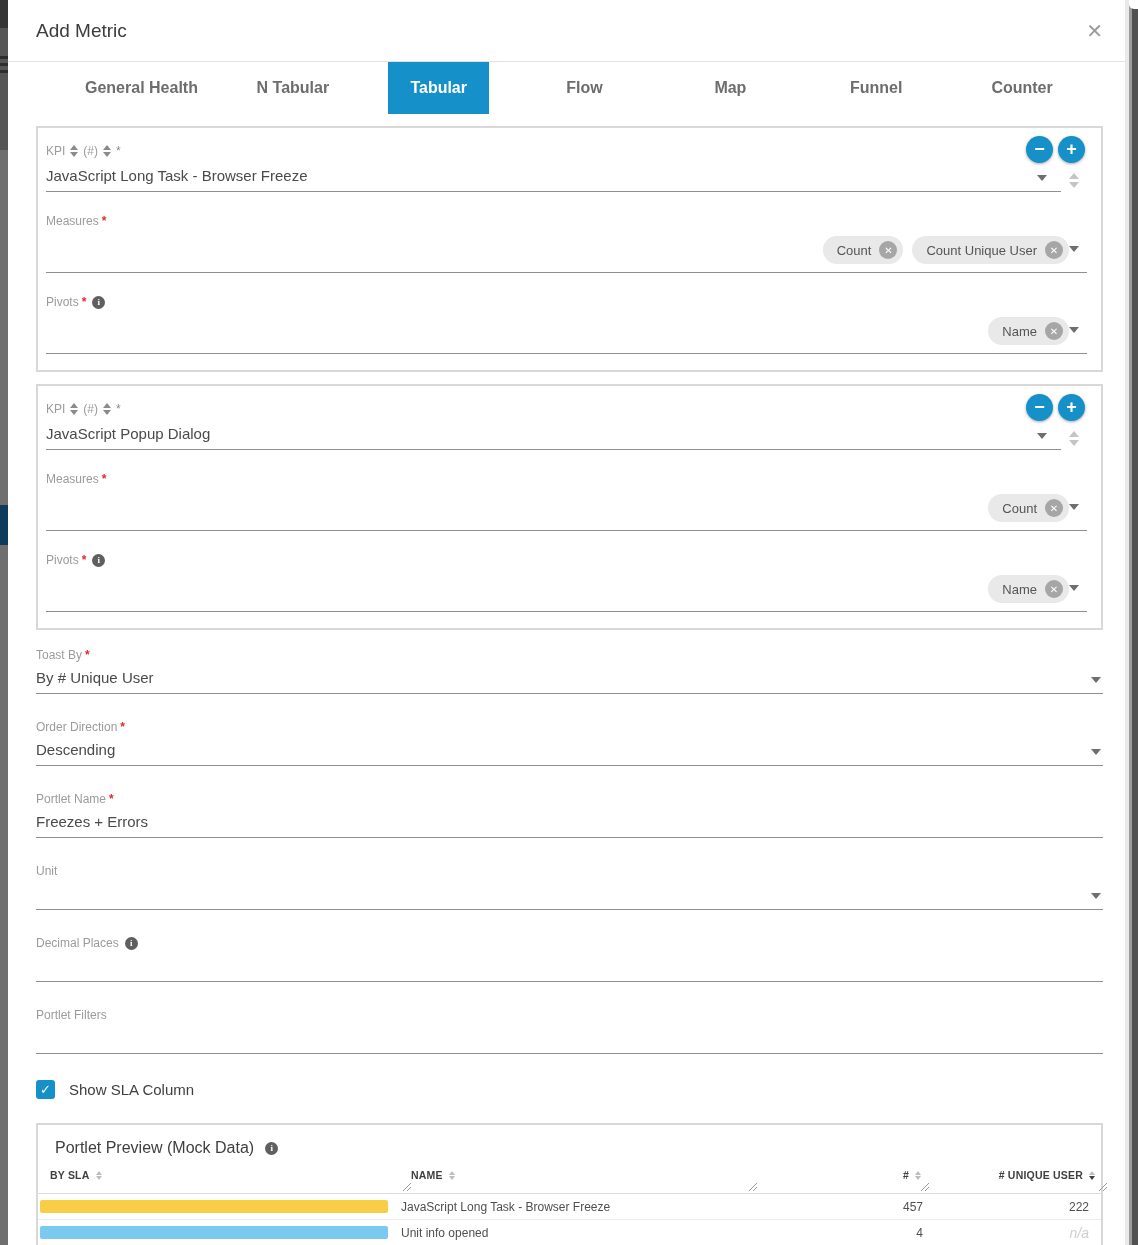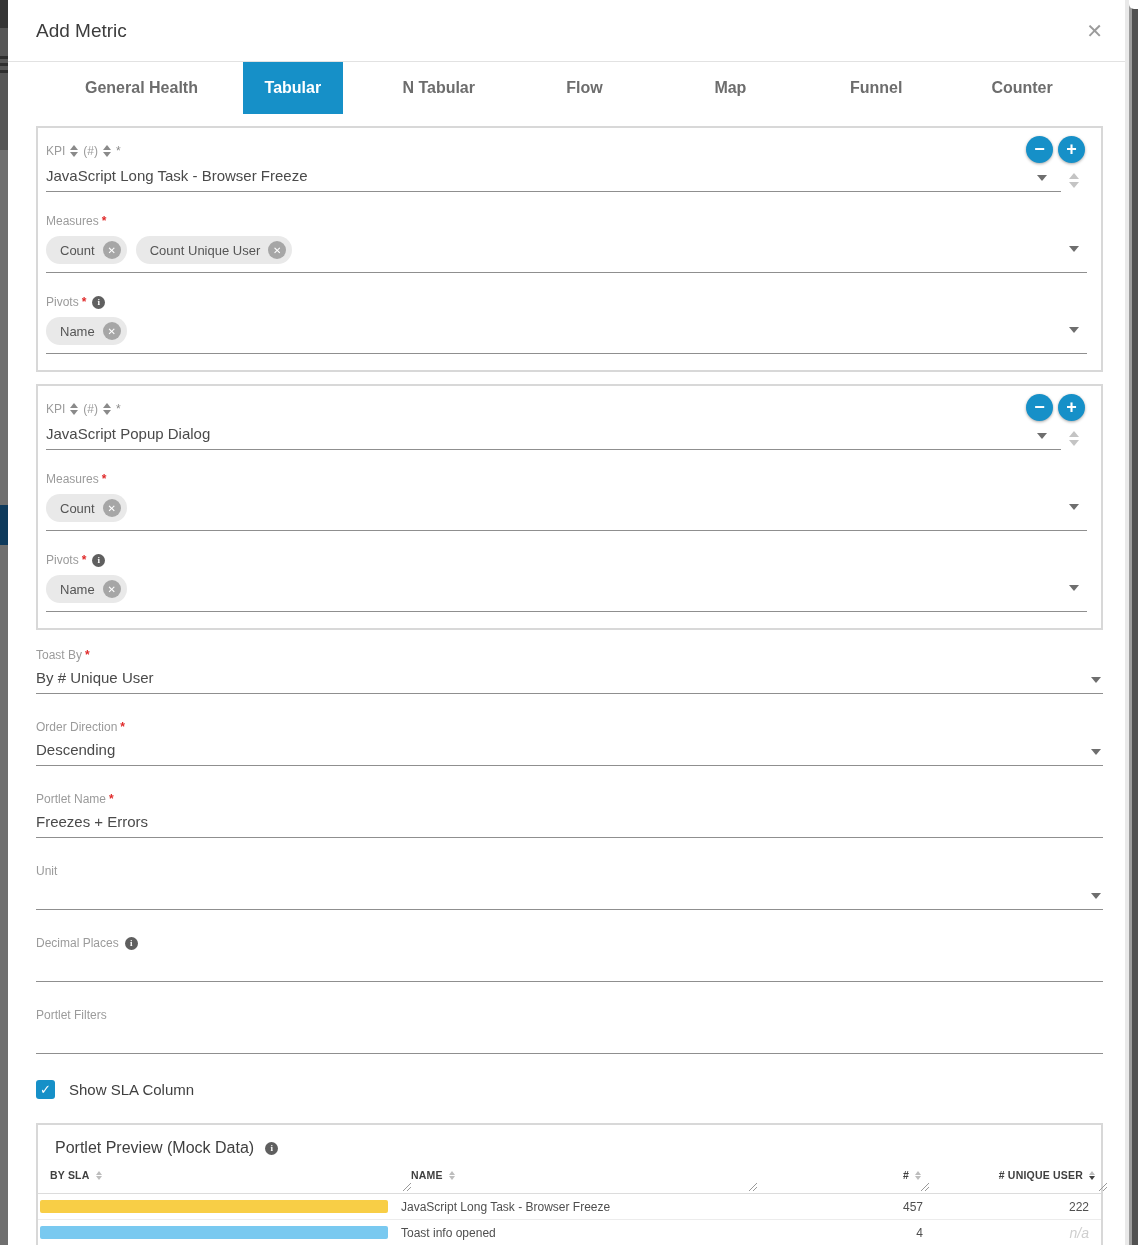--- a/index.html
+++ b/index.html
@@ -79,21 +79,21 @@
     flex:1; display:flex; align-items:flex-end; justify-content:space-between;
     border-bottom:1px solid #8f8f8f; padding:0 14px 7px 0; min-height:26px; cursor:pointer;
   }
   .value-text { font-size:15px; color:#4a4a4a; white-space:nowrap; }
   .caret { width:0;height:0;border-left:5px solid transparent;border-right:5px solid transparent;border-top:6px solid #6e6e6e; margin-bottom:3px; }
   .stepper { width:26px; display:flex; flex-direction:column; align-items:center; gap:3px; padding-bottom:4px; cursor:pointer; }
   .stepper .tri-up { border-bottom-color:#c4c4c4; border-left-width:5px; border-right-width:5px; border-bottom-width:6px; }
   .stepper .tri-down { border-top-color:#c4c4c4; border-left-width:5px; border-right-width:5px; border-top-width:6px; }
 
   .chips-row {
-    display:flex; align-items:center; justify-content:space-between;
+    display:flex; align-items:center; justify-content:flex-end;
     border-bottom:1px solid #8f8f8f; padding:4px 8px 8px 0; margin-top:4px; min-height:38px;
   }
   .chips { display:flex; gap:9px; }
   .chip {
     display:inline-flex; align-items:center; gap:8px;
     background:#e9e9e9; border-radius:15px; padding:5px 6px 5px 14px;
     font-size:13px; color:#555;
   }
   .chip-x {
     width:18px; height:18px; border-radius:50%; background:#a6a6a6; color:#fff;
@@ -162,25 +162,25 @@
 
   <div class="modal-header">
     <div class="modal-title">Add Metric</div>
     <div class="close-btn">✕</div>
   </div>
 
   <div class="tabbar">
     <div class="tab-cell">
         <span class="tab-label">General Health</span>
       </div>
+    <div class="tab-cell">
+        <span class="tab-label">N Tabular</span>
+      </div>
     <div class="tab-cell active">
         <span class="tab-label">Tabular</span>
-      </div>
-    <div class="tab-cell">
-        <span class="tab-label">N Tabular</span>
       </div>
     <div class="tab-cell">
         <span class="tab-label">Flow</span>
       </div>
     <div class="tab-cell">
         <span class="tab-label">Map</span>
       </div>
     <div class="tab-cell">
         <span class="tab-label">Funnel</span>
       </div>
@@ -441,21 +441,21 @@
             <div class="sla-bar" style="background-color: rgb(248, 206, 70);"></div>
           </div>
         <div class="col-name">JavaScript Long Task - Browser Freeze</div>
         <div class="col-count">457</div>
         <div class="col-unique">222</div>
       </div>
       <div class="prow">
         <div class="col-sla">
             <div class="sla-bar" style="background-color: rgb(121, 201, 240);"></div>
           </div>
-        <div class="col-name">Toast info opened</div>
+        <div class="col-name">Unit info opened</div>
         <div class="col-count">4</div>
         <div class="col-unique na">n/a</div>
       </div>
 
     </div>
   </div>
 
 </div>
 
 </body></html>

